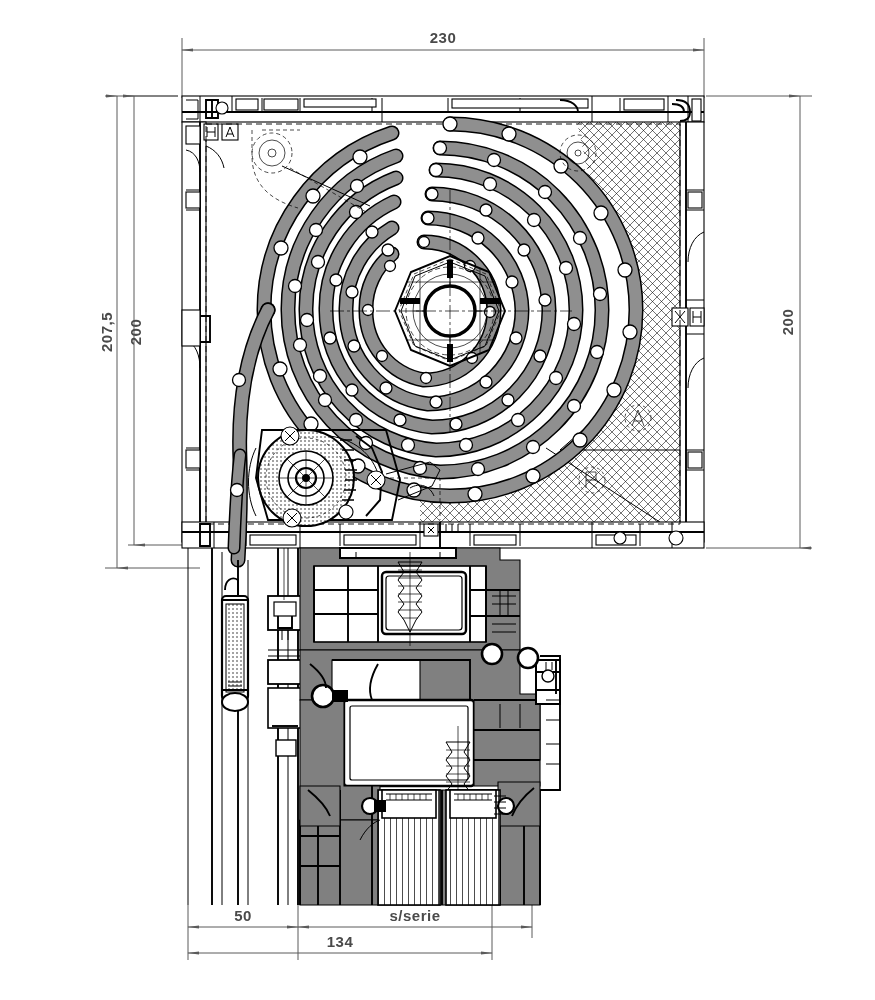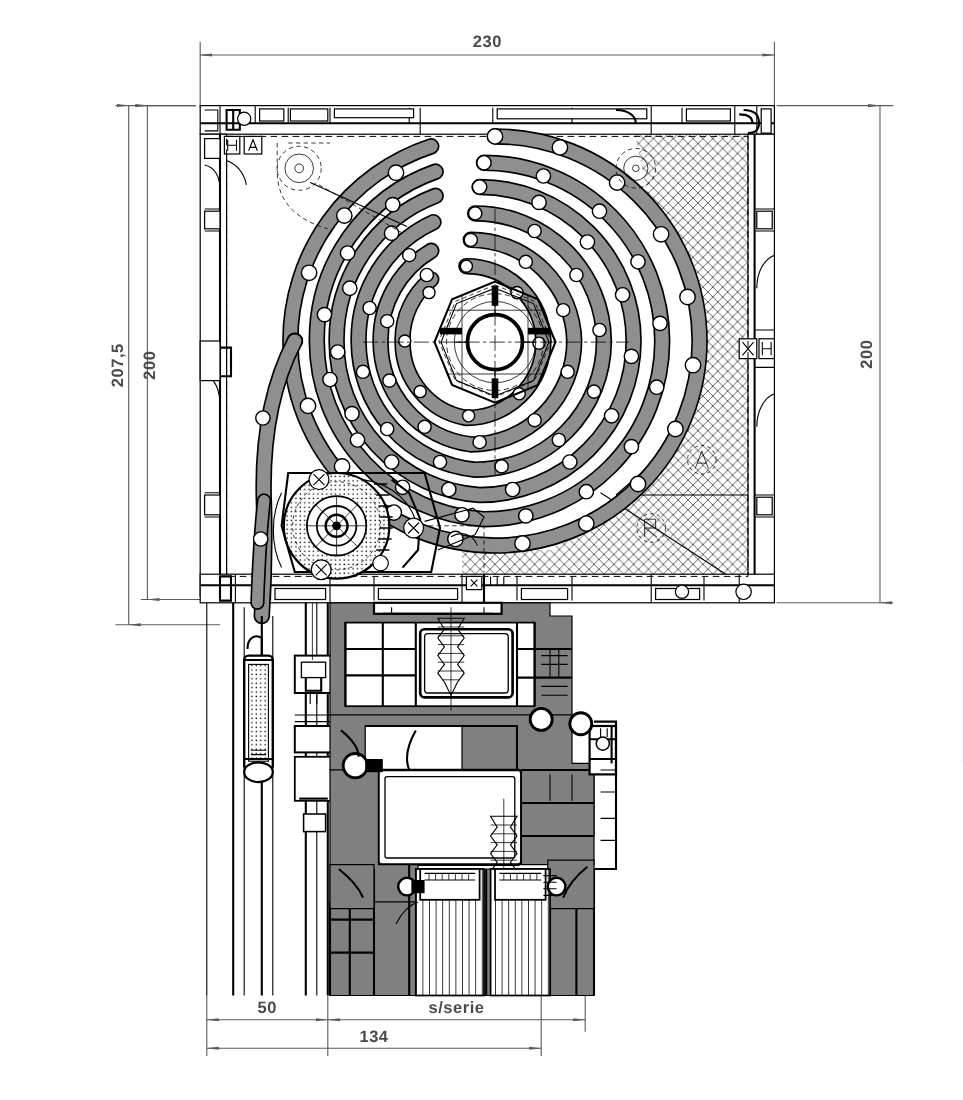--- a/index.html
+++ b/index.html
@@ -2,21 +2,21 @@
 <html><head>
 <meta charset="utf-8">
 <title>Roller Shutter Box Cross-Section</title>
 <style>
   html,body{margin:0;padding:0;background:#ffffff;}
   body{
     width:875px;height:1000px;overflow:hidden;
     font-family:"Liberation Sans", sans-serif;
     color:#3a3a3a;
   }
-  #sheet{position:relative;width:875px;height:757px;background:#c4b5fd;}
+  #sheet{position:relative;width:875px;height:757px;background:#22c55e;}
   svg{display:block;}
   .dimtext{
     font-family:"Liberation Sans", sans-serif;
     font-size:15px;font-weight:bold;fill:#4a4a4a;
     letter-spacing:0.5px;
   }
   .dimline{stroke:#5a5a5a;stroke-width:1;fill:none;}
   .extline{stroke:#5a5a5a;stroke-width:1;fill:none;}
   .arrowfill{fill:#5a5a5a;}
   .med{stroke:#000;fill:none;stroke-width:1.9;}

